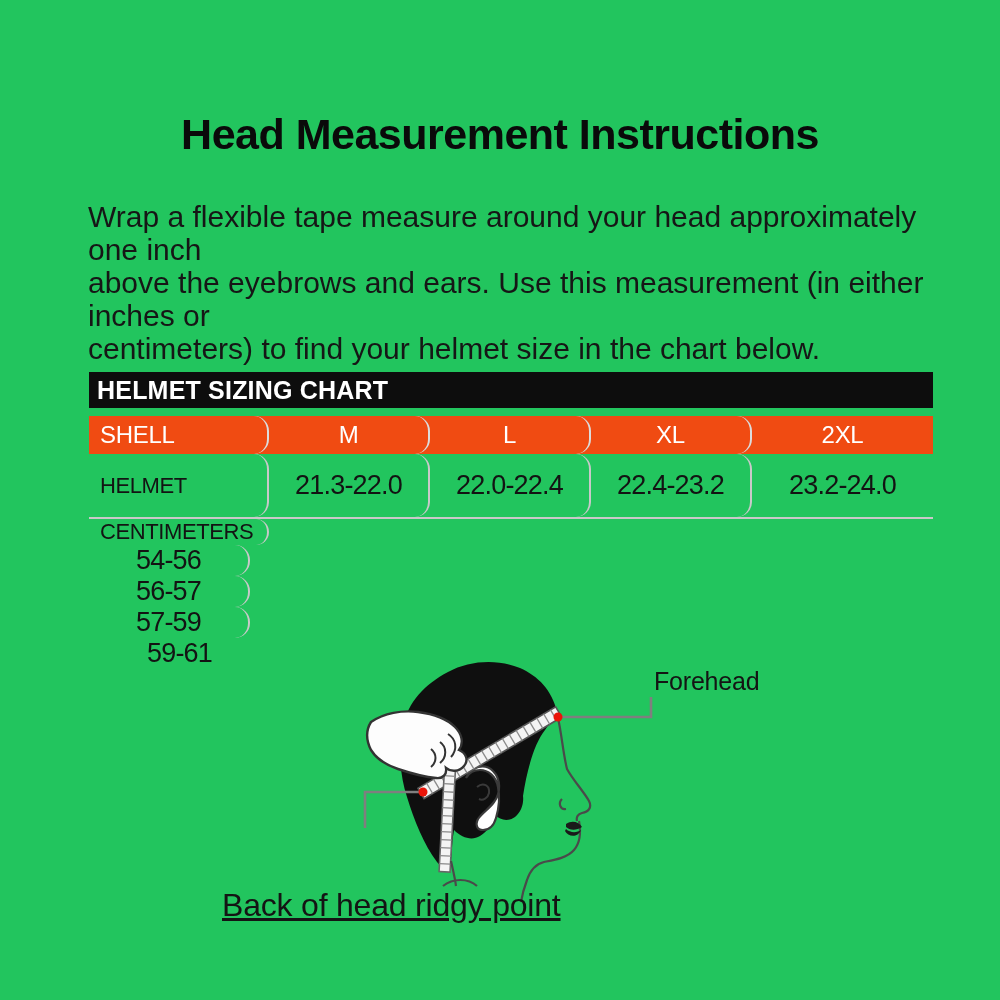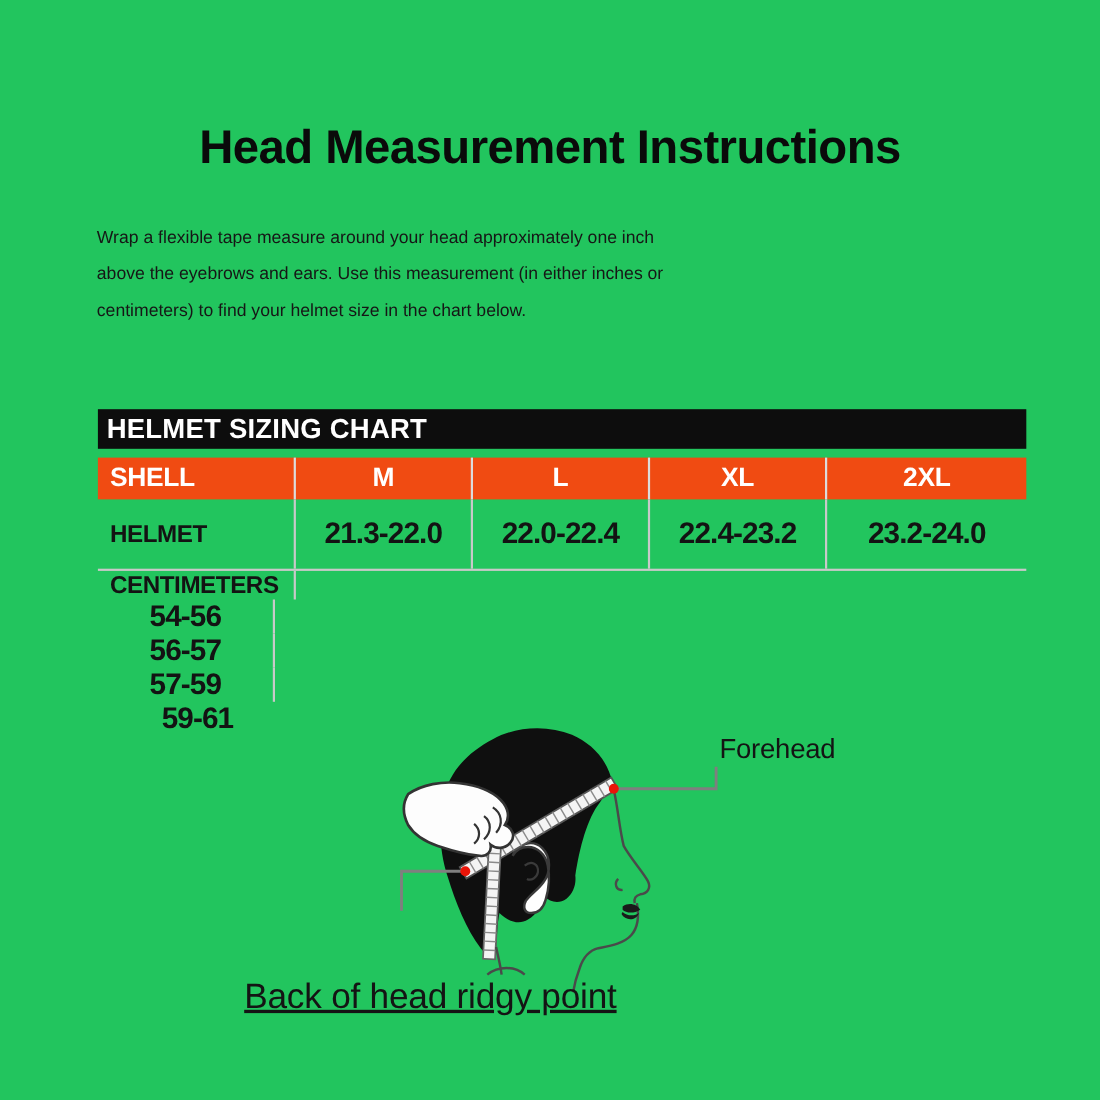--- a/index.html
+++ b/index.html
@@ -1,32 +1,32 @@
 <!DOCTYPE html>
 <html><head>
 <meta charset="utf-8">
 <style>
   html,body{margin:0;padding:0;background:#fff;}
   .page{position:relative;width:1000px;height:1000px;background:#22c55e;overflow:hidden;
         font-family:"Liberation Sans", sans-serif;color:#111;}
   .title{position:absolute;top:110px;left:0;width:1000px;text-align:center;
          font-size:43px;font-weight:700;letter-spacing:-0.5px;color:#0a0a0a;}
-  .intro{position:absolute;top:200px;left:88px;width:860px;font-size:16px;
+  .intro{position:absolute;top:200px;left:88px;width:860px;font-size:30px;
          line-height:33px;color:#161616;}
   .intro span{display:block;}
 
   
   .chart{position:absolute;left:89px;top:372px;width:844px;}
   .chart-title-bar{height:36px;background:#0d0d0d;color:#ffffff;display:flex;
                    align-items:center;padding-left:8px;box-sizing:border-box;
                    font-size:25px;font-weight:700;letter-spacing:0.2px;}
   .grid{margin-top:8px;}
   .row{display:flex;}
   .cell{box-sizing:border-box;display:flex;align-items:center;justify-content:center;
-        font-weight:700;}
+        font-weight:400;border-radius:15px;}
   .c0{width:180px;justify-content:flex-start;padding-left:11px;}
   .c1,.c2,.c3{width:161px;}
   .c4{width:181px;}
   .vline{border-right:2px solid #c9c9c9;}
   .row-head{height:38px;background:#f04b12;color:#ffffff;font-size:24px;letter-spacing:-0.3px;}
   .row-head .vline{border-right:2px solid #dcdcdc;}
   .row-data{height:63px;color:#131313;font-size:27px;letter-spacing:-0.8px;
             border-bottom:2px solid #c9c9c9;}
   .row-data2{height:71px;border-bottom:none;flex-direction:column;}
   .row-data .c0{font-size:22px;letter-spacing:-0.4px;}

